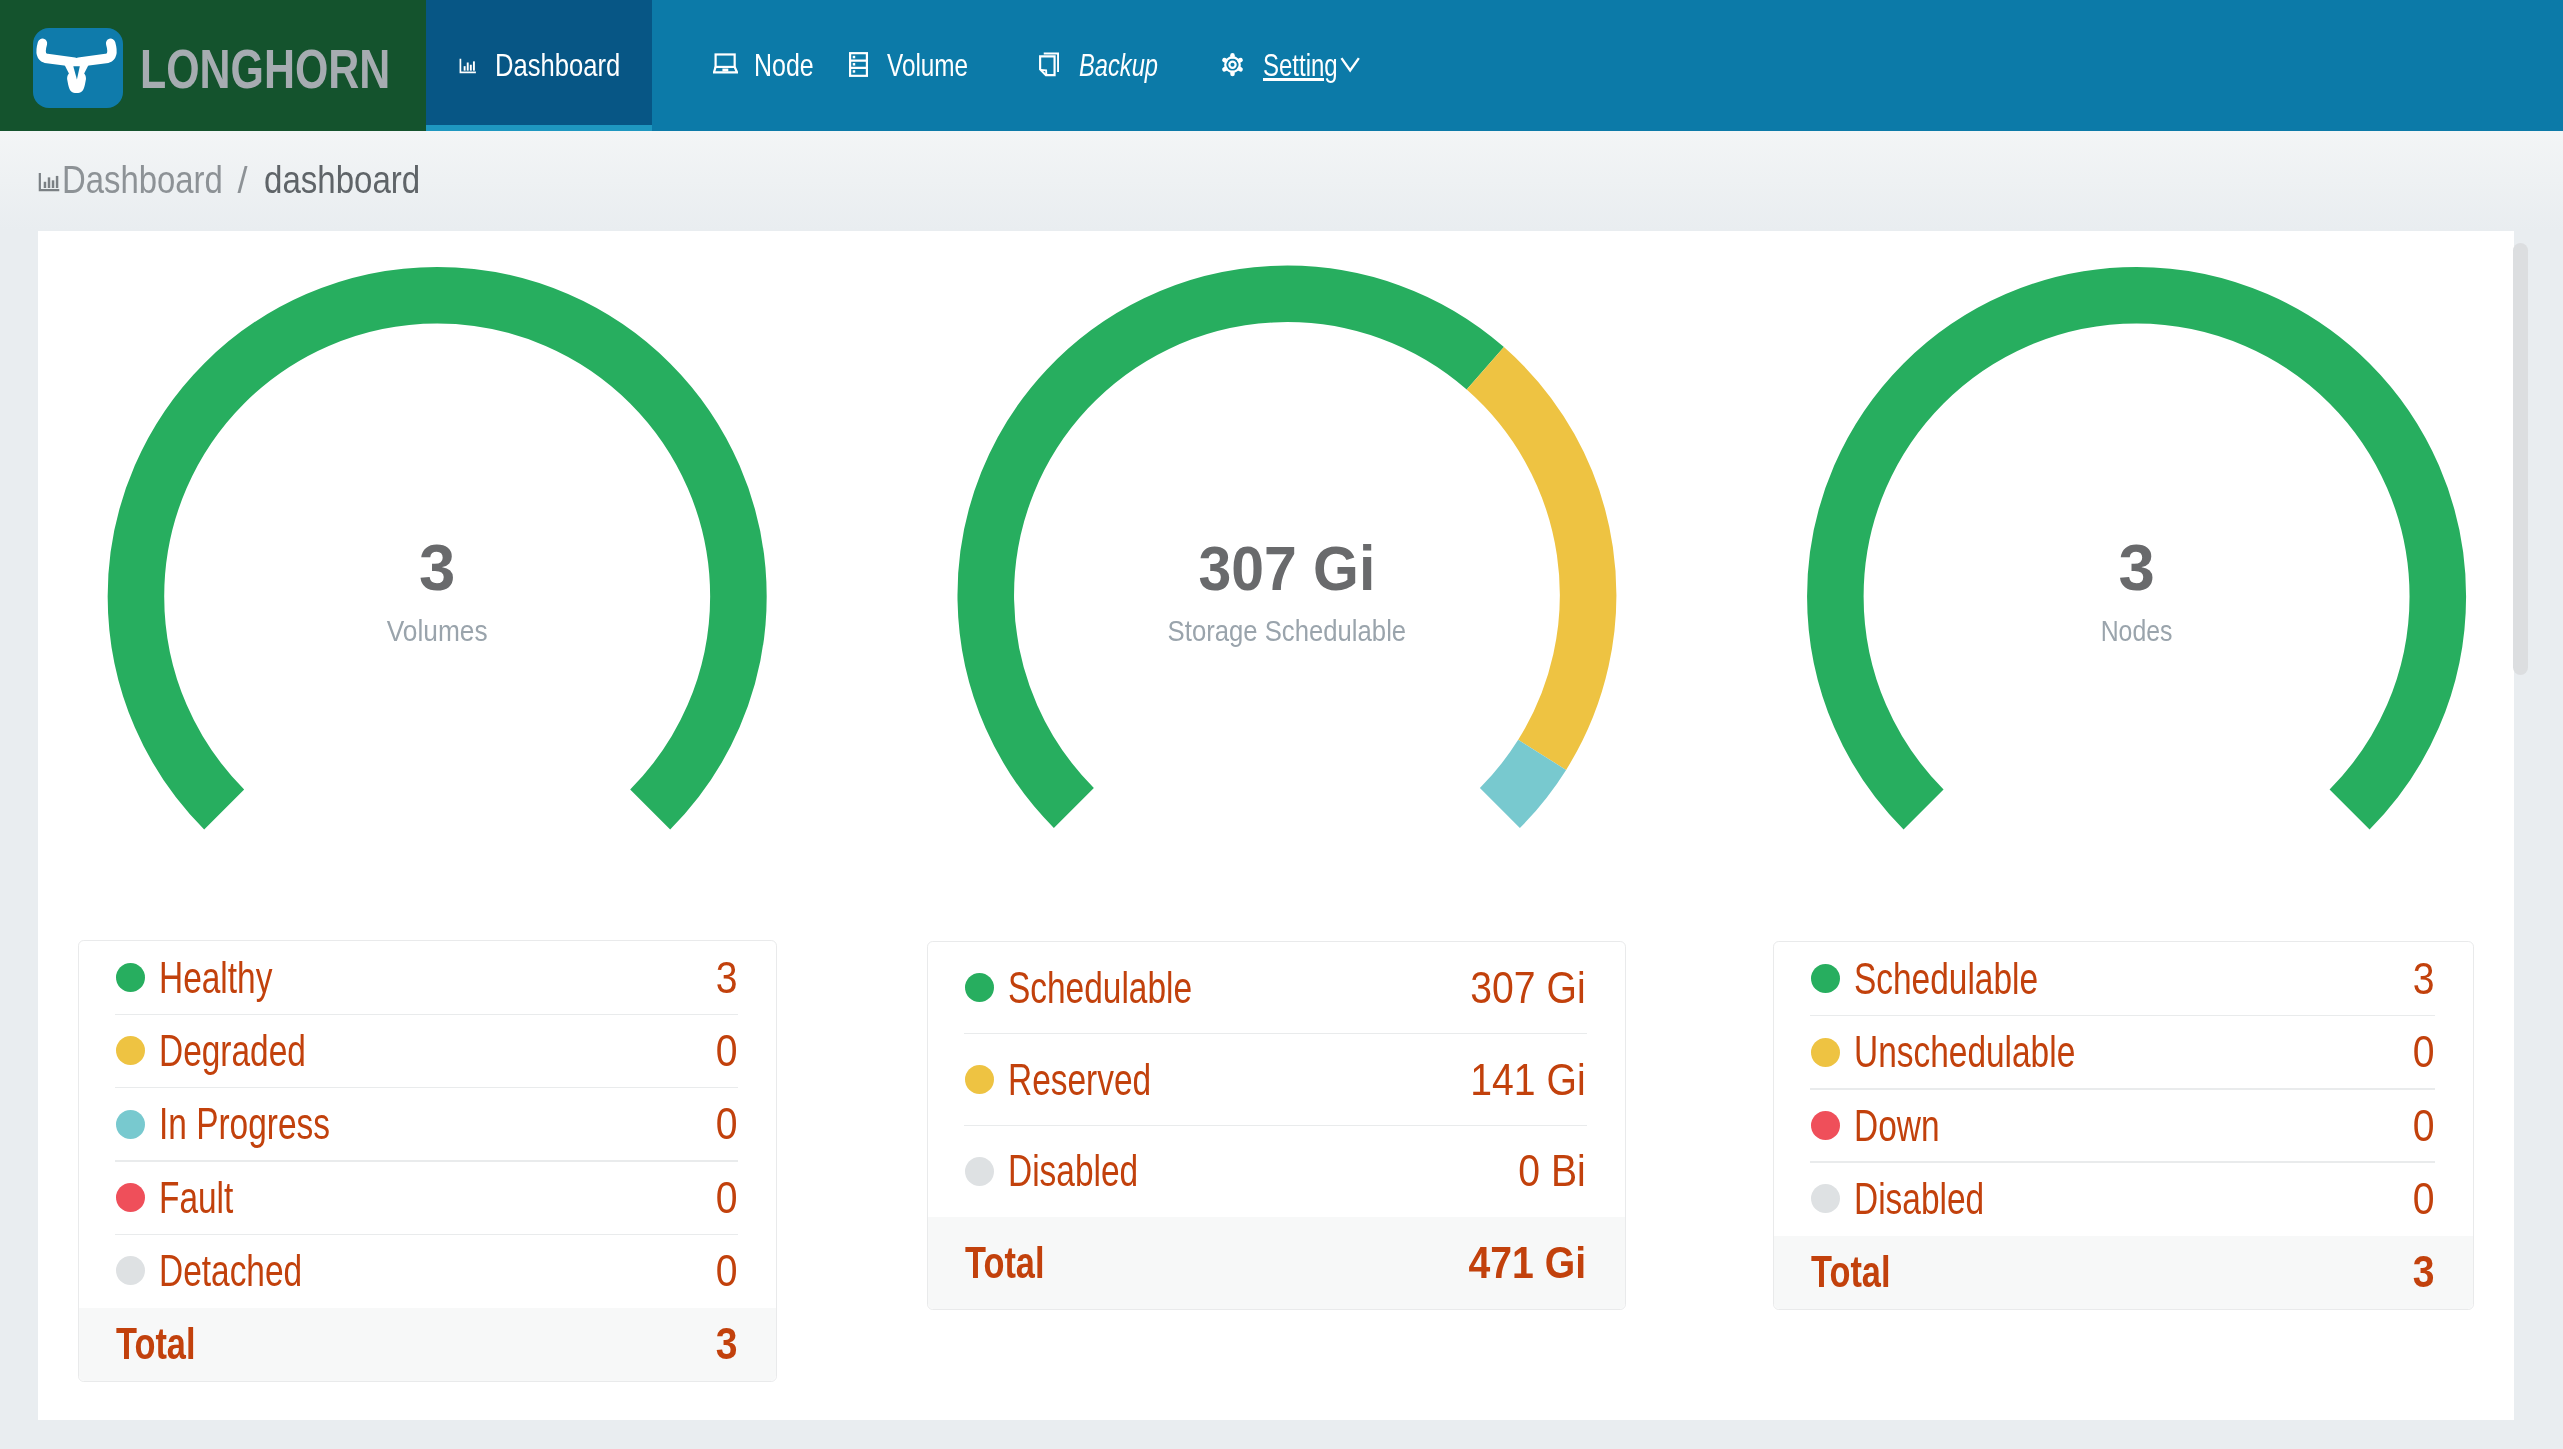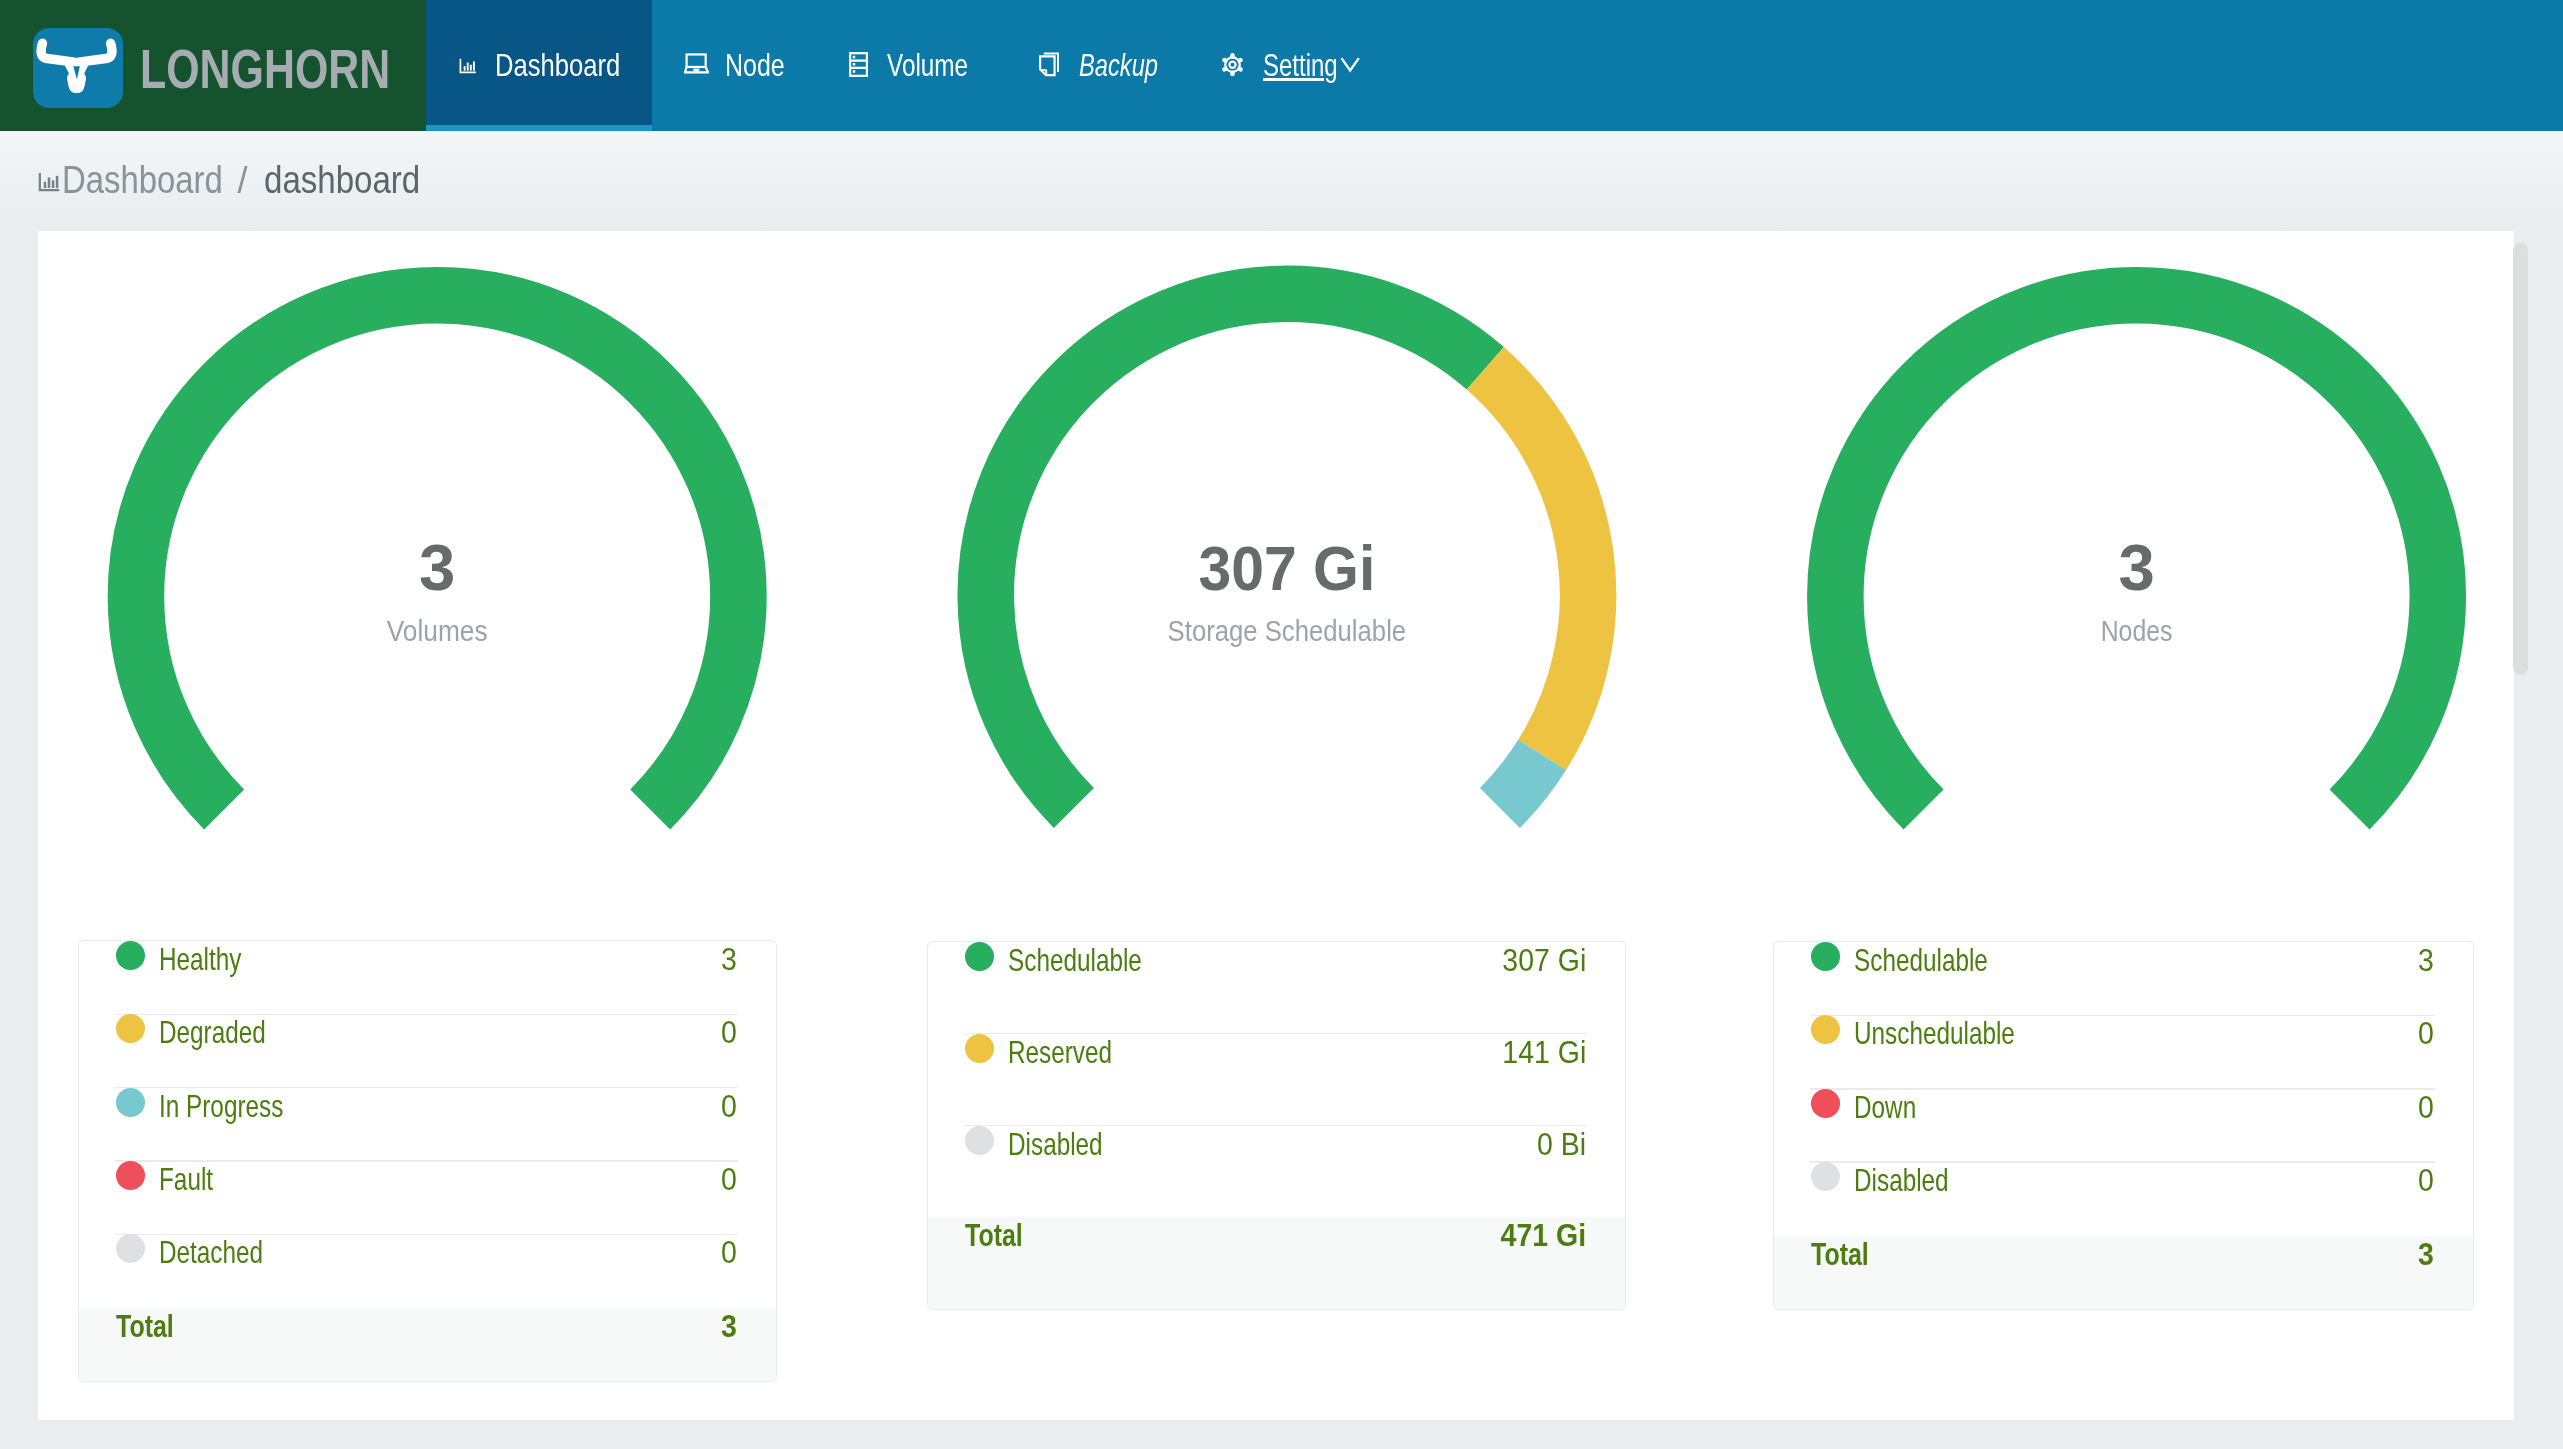--- a/index.html
+++ b/index.html
@@ -12,21 +12,21 @@
   .nav .item .txt { display:inline-block; transform-origin:left center; white-space:nowrap; }
   .nav .item.active { background:#075685; border-bottom:6.5px solid #1e97c0; padding-top:6.5px; }
   .crumb { position:absolute; left:0; top:131px; width:2563px; height:99px; background:linear-gradient(#f3f5f6,#e9edf0); }
   .crumbrow { position:absolute; left:38px; top:159px; display:flex; align-items:center; }
   .crumbrow svg { margin-right:1.5px; margin-top:2.9px; }
   .bc1 { display:inline-block; width:160px; font-size:38px; color:#8d9296; transform:scaleX(.865); transform-origin:left center; white-space:nowrap; }
   .bcsep { font-size:36px; color:#8d9296; margin:0 16px; }
   .bc2 { display:inline-block; font-size:38px; color:#5f6468; transform:scaleX(.87); transform-origin:left center; white-space:nowrap; }
   .card { position:absolute; left:38px; top:231px; width:2476px; height:1189px; background:#fff; }
   .tbl { position:absolute; background:#fff; border:1.5px solid #e9eaeb; border-radius:5.8px; display:flex; flex-direction:column; }
-  .tbl .row { flex:1; display:flex; padding:0 39px 0 37px; font-size:32px; color:#4d7c0f; }
+  .tbl .row { flex:1; display:flex; align-items:center; padding:0 39px 0 37px; font-size:44px; color:#c2410c; }
   .tbl .row { position:relative; }
   .tbl .row.d::after { content:""; position:absolute; bottom:-0.7px; left:36px; right:38px; height:1.5px; background:#e9ebec; }
   .tbl .row.total { background:#f7f8f8; border-radius:0 0 5.8px 5.8px;font-weight:bold; }
   .dot { width:29px; height:29px; border-radius:50%; margin-right:13.8px; flex:none; }
   .lbl { display:inline-block; transform:scaleX(.76); transform-origin:left center; white-space:nowrap; }
   .tot { display:inline-block; transform:scaleX(.78); transform-origin:left center; }
   .val { margin-left:auto; display:inline-block; transform:scaleX(.89); transform-origin:right center; white-space:nowrap; }
   .sbar { position:absolute; left:2513px; top:243px; width:15.2px; height:432px; background:#dcdee0; border-radius:8px; }
 </style>
 </head>
@@ -146,21 +146,21 @@
     <div class="item active" style="left:426px;width:226px;padding-left:33px;">
       <svg width="22.5" height="20.3" viewBox="0 0 31 28" fill="none" stroke="#fff" style="margin-right:19px">
         <path d="M2.5 1 V25 H30" stroke-width="3"></path>
         <path d="M10 22 V14" stroke-width="3.4"></path>
         <path d="M15.5 22 V7.5" stroke-width="3.4"></path>
         <path d="M21 22 V11.5" stroke-width="3.4"></path>
         <path d="M26.5 22 V5.5" stroke-width="3.4"></path>
       </svg>
       <span class="txt" style="transform:scaleX(.8)">Dashboard</span>
     </div>
-    <div class="item" style="left:651px;width:168px;padding-left:33px;">
+    <div class="item" style="left:680px;width:168px;padding-left:33px;">
       <svg width="25" height="22" viewBox="0 0 34 30" fill="none" stroke="#fff" style="margin-right:16px;margin-top:-2.9px">
         <rect x="3.5" y="2" width="26" height="17" stroke-width="3"></rect>
         <path d="M3.5 19 L1.2 26.5 H32.8 L29.5 19" stroke-width="3"></path>
         <rect x="12.8" y="21.2" width="8" height="4" fill="#fff" stroke="none"></rect>
       </svg>
       <span class="txt" style="transform:scaleX(.78)">Node</span>
     </div>
     <div class="item" style="left:808px;width:186px;padding-left:33px;justify-content:flex-end;">
       <svg width="19" height="25" viewBox="0 0 26 34" fill="none" stroke="#fff" style="margin-right:19px;margin-top:-2.9px">
         <rect x="1.5" y="1.5" width="23" height="31" stroke-width="3"></rect>

